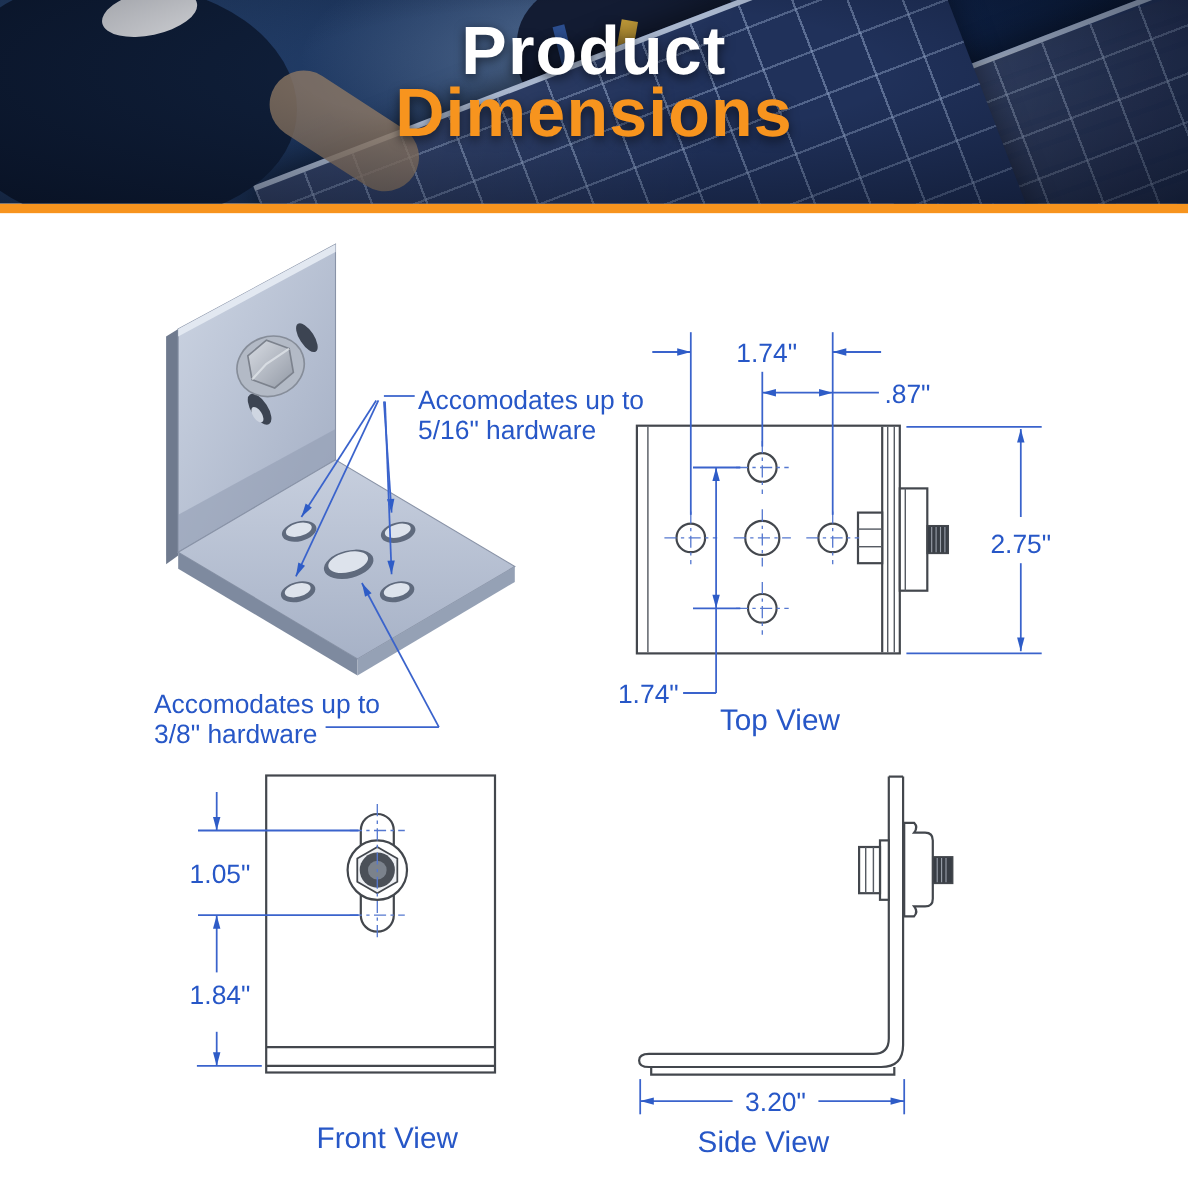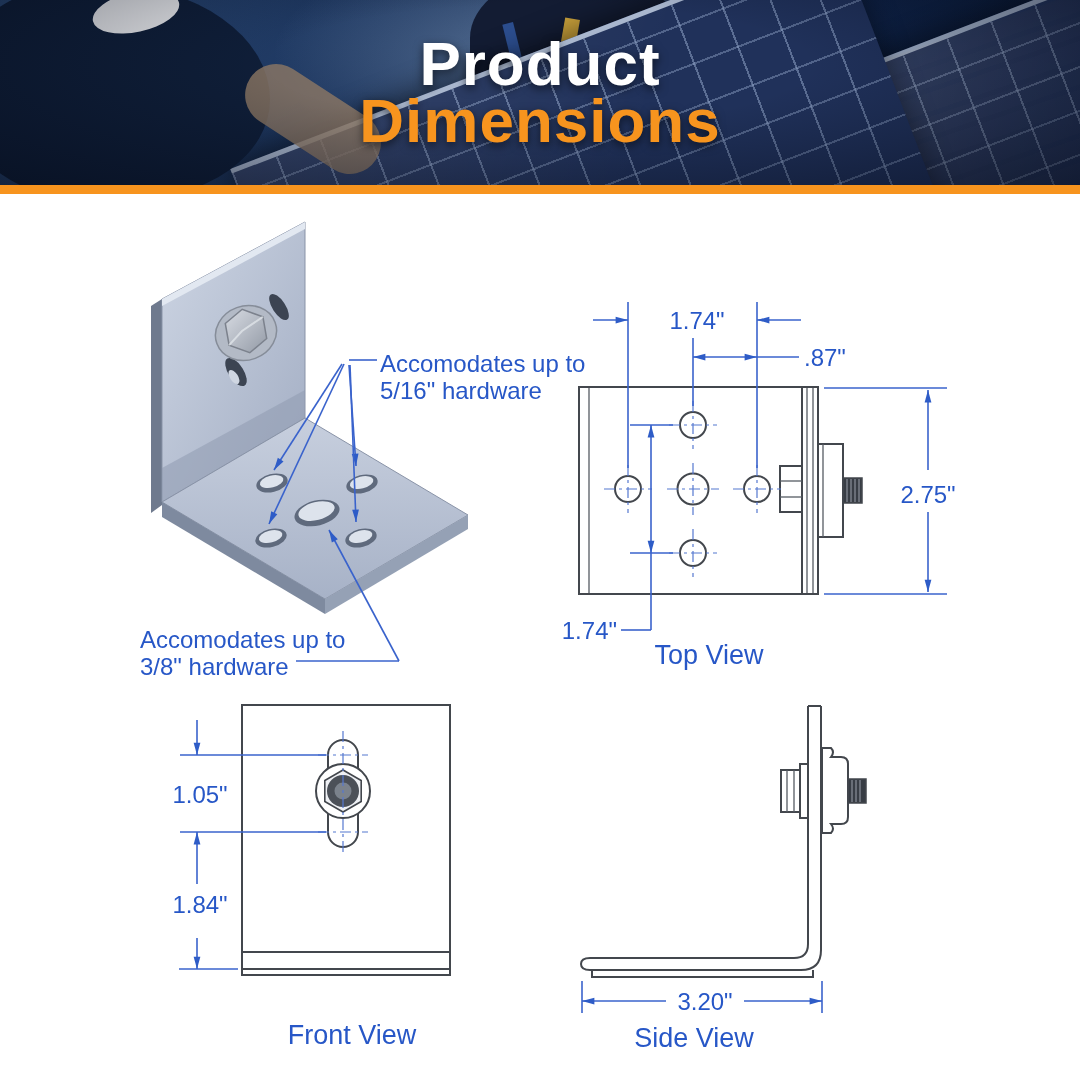--- a/index.html
+++ b/index.html
@@ -29,21 +29,21 @@
   .sil-left{left:-35px;top:-15px;width:305px;height:215px;border-radius:38% 55% 48% 42%;background:#0f1e38;}
   .arm-left{position:absolute;left:238px;top:88px;width:150px;height:62px;border-radius:40px;
         background:#8d7864;opacity:.8;transform:rotate(33deg);}
   .cap-left{position:absolute;left:92px;top:-8px;width:88px;height:40px;border-radius:50%;
         background:#e8e9ec;transform:rotate(-12deg);}
   .hero-vignette{position:absolute;inset:0;
         background:radial-gradient(ellipse at 50% 35%,rgba(0,0,0,0) 35%,rgba(4,9,22,.55) 100%);}
   .hero-title{position:absolute;left:0;top:18px;width:100%;text-align:center;z-index:5;
         font-weight:bold;font-size:62px;line-height:57px;letter-spacing:1px;
         text-shadow:0 3px 10px rgba(0,0,0,.6);}
-  .title-1{color:#ffffff;margin-top:17px;}
+  .title-1{color:#ffffff;}
   .title-2{color:#F7941E;}
   .divider{width:1080px;height:9px;background:#F7941E;}
   
   .drawing-wrap{width:1080px;height:886px;background:#fff;}
   svg text{font-family:"Liberation Sans", sans-serif;}
   .g  {stroke:#43474d;stroke-width:2;fill:none;}
   .gf {stroke:#43474d;stroke-width:2;fill:#ffffff;}
   .g1 {stroke:#565b63;stroke-width:1.3;fill:none;}
   .b  {stroke:#3a63cc;stroke-width:1.6;fill:none;}
   .bd {stroke:#5578d0;stroke-width:1.2;fill:none;stroke-dasharray:11 4 3 4;}

